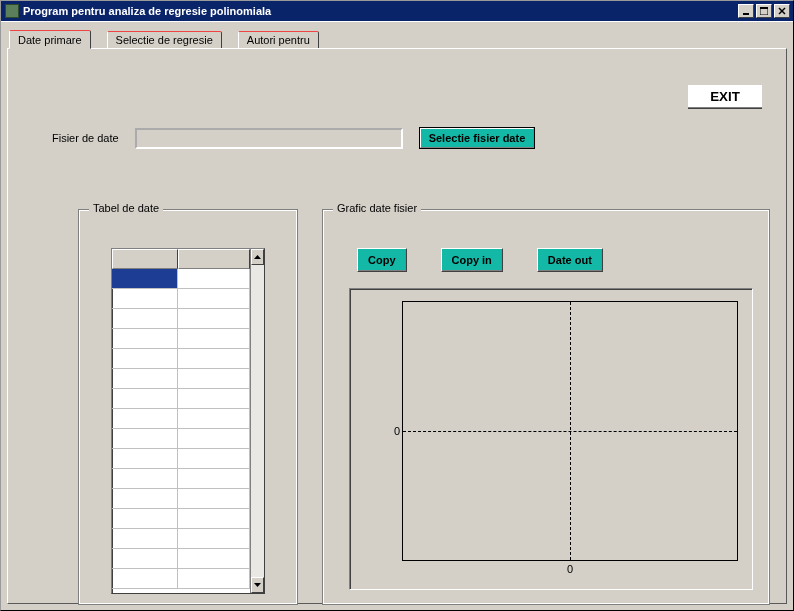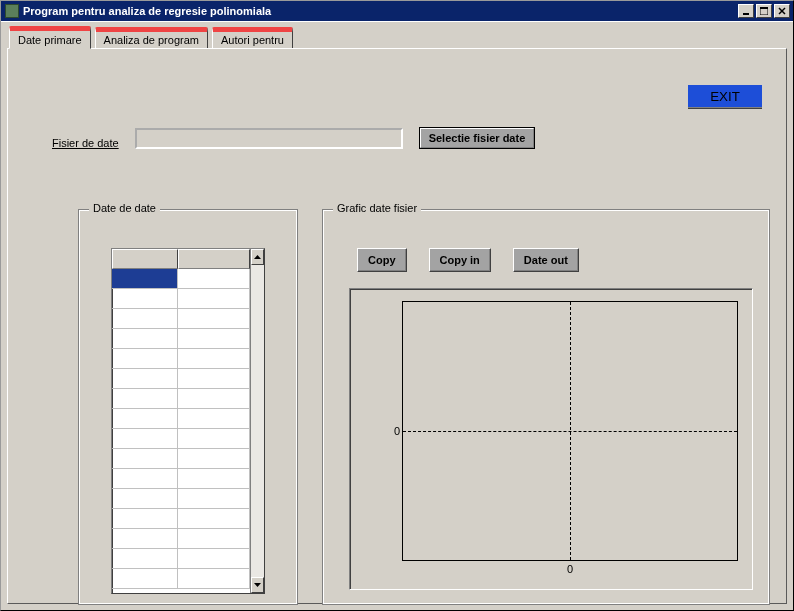--- a/index.html
+++ b/index.html
@@ -62,28 +62,28 @@
     position:relative;
   }
   .tabs-row {
     display:flex;
     align-items:flex-end;
     height: 20px;
     margin-left: 2px;
   }
   .tab {
     background:#d4d0c8;
-    border-top:5px solid #ef4444;
+    border-top:1px solid #ef4444;
     border-left:1px solid #fff;
     border-right:1px solid #404040;
     border-top-left-radius:2px;
     border-top-right-radius:2px;
     padding: 3px 8px 2px 8px;
     font-size:11px;
-    margin-right:4px;
+    margin-right:16px;
     position:relative;
   }
   .tab.active {
     position:relative;
     z-index:2;
     bottom:-1px;
     border-bottom:1px solid #d4d0c8;
   }
   .tab.inactive {
     margin-top:2px;
@@ -98,47 +98,46 @@
     flex:1;
     position:relative;
     height: calc(100% - 20px);
     padding: 0;
   }
   .exit-row {
     position:absolute;
     top: 36px; right: 24px;
   }
   .btn {
-    background:#a3a3a3;
+    background:#14b8a6;
     border:1px solid #404040;
     border-top-color:#fff;
     border-left-color:#fff;
     box-shadow: inset -1px -1px 0 #808080;
     padding:2px 10px;
     font: 11px Tahoma, sans-serif;
     min-height:20px;
   }
   .exit-btn {
     width: 74px; height:24px;
-    font-weight:normal;
+    font-weight:bold;
     border-top: none;
     border-left: none;
     border-right: none;
     border-bottom:1px solid #404040;
     box-shadow: inset 0 -1px 0 #808080;
-    background:#1d4ed8;
+    background:#ffffff;
     text-align:center;
   }
   .file-row {
     position:absolute;
     top: 78px; left: 44px;
     display:flex;
-    align-items:flex-end;
+    align-items:center;
     gap: 16px;
-    text-decoration: underline;
   }
   .label { font-size:11px; }
   .text-input {
     width: 268px; height:21px;
     border:2px inset #fff;
     background:#d4d0c8;
     padding:1px 3px;
     font:11px Tahoma,sans-serif;
   }
   .default-btn {
@@ -213,21 +212,21 @@
     border:1px solid #fff;
     border-right-color:#404040;
     border-bottom-color:#404040;
     display:flex;align-items:center;justify-content:center;
   }
   .sbtn svg{display:block;}
   .strack { flex:1; background: repeating-conic-gradient(#d4d0c8 0% 25%, #fff 0% 50%) 50%/2px 2px; }
   .graf-btns {
     position:absolute;
     top:38px; left:34px;
-    display:flex; gap:22px;
+    display:flex; gap:34px;
   }
   .graf-btns .btn { height:24px; font-weight:bold; padding:2px 10px; }
   .plot-sunken {
     position:absolute;
     left:26px; top:78px;
     width:404px; height:302px;
     border:1px solid #808080;
     border-right-color:#fff;
     border-bottom-color:#fff;
     box-shadow: inset 1px 1px 0 #404040;
@@ -291,21 +290,21 @@
     </div>
   </div>
 
   <div class="client">
 
     <div class="tabs-row">
       <div class="tab active">
         <span>Date  primare</span>
       </div>
       <div class="tab inactive">
-        <span>Analiza de program</span>
+        <span>Selectie de regresie</span>
       </div>
       <div class="tab inactive">
         <span>Autori pentru</span>
       </div>
     </div>
 
     <div class="tabpanel">
 
       <div class="exit-row">
         <button class="exit-btn">EXIT</button>
@@ -313,21 +312,21 @@
 
       <div class="file-row">
         <span class="label">Fisier de date</span>
         <input class="text-input" value="" style="">
         <span class="default-btn">
           <button class="btn">Selectie fisier date</button>
         </span>
       </div>
 
       <div class="groupbox group-tabel">
-        <div class="group-legend">Date de date</div>
+        <div class="group-legend">Tabel de date</div>
 
         <div class="grid-outer">
           <div class="grid-cols">
             <div class="grid-hdr">
               <div class="hcell c0"></div>
               <div class="hcell c1"></div>
             </div>
             <div class="grid-row">
                 <div class="cell c0 sel"></div>
                 <div class="cell c1"></div>

